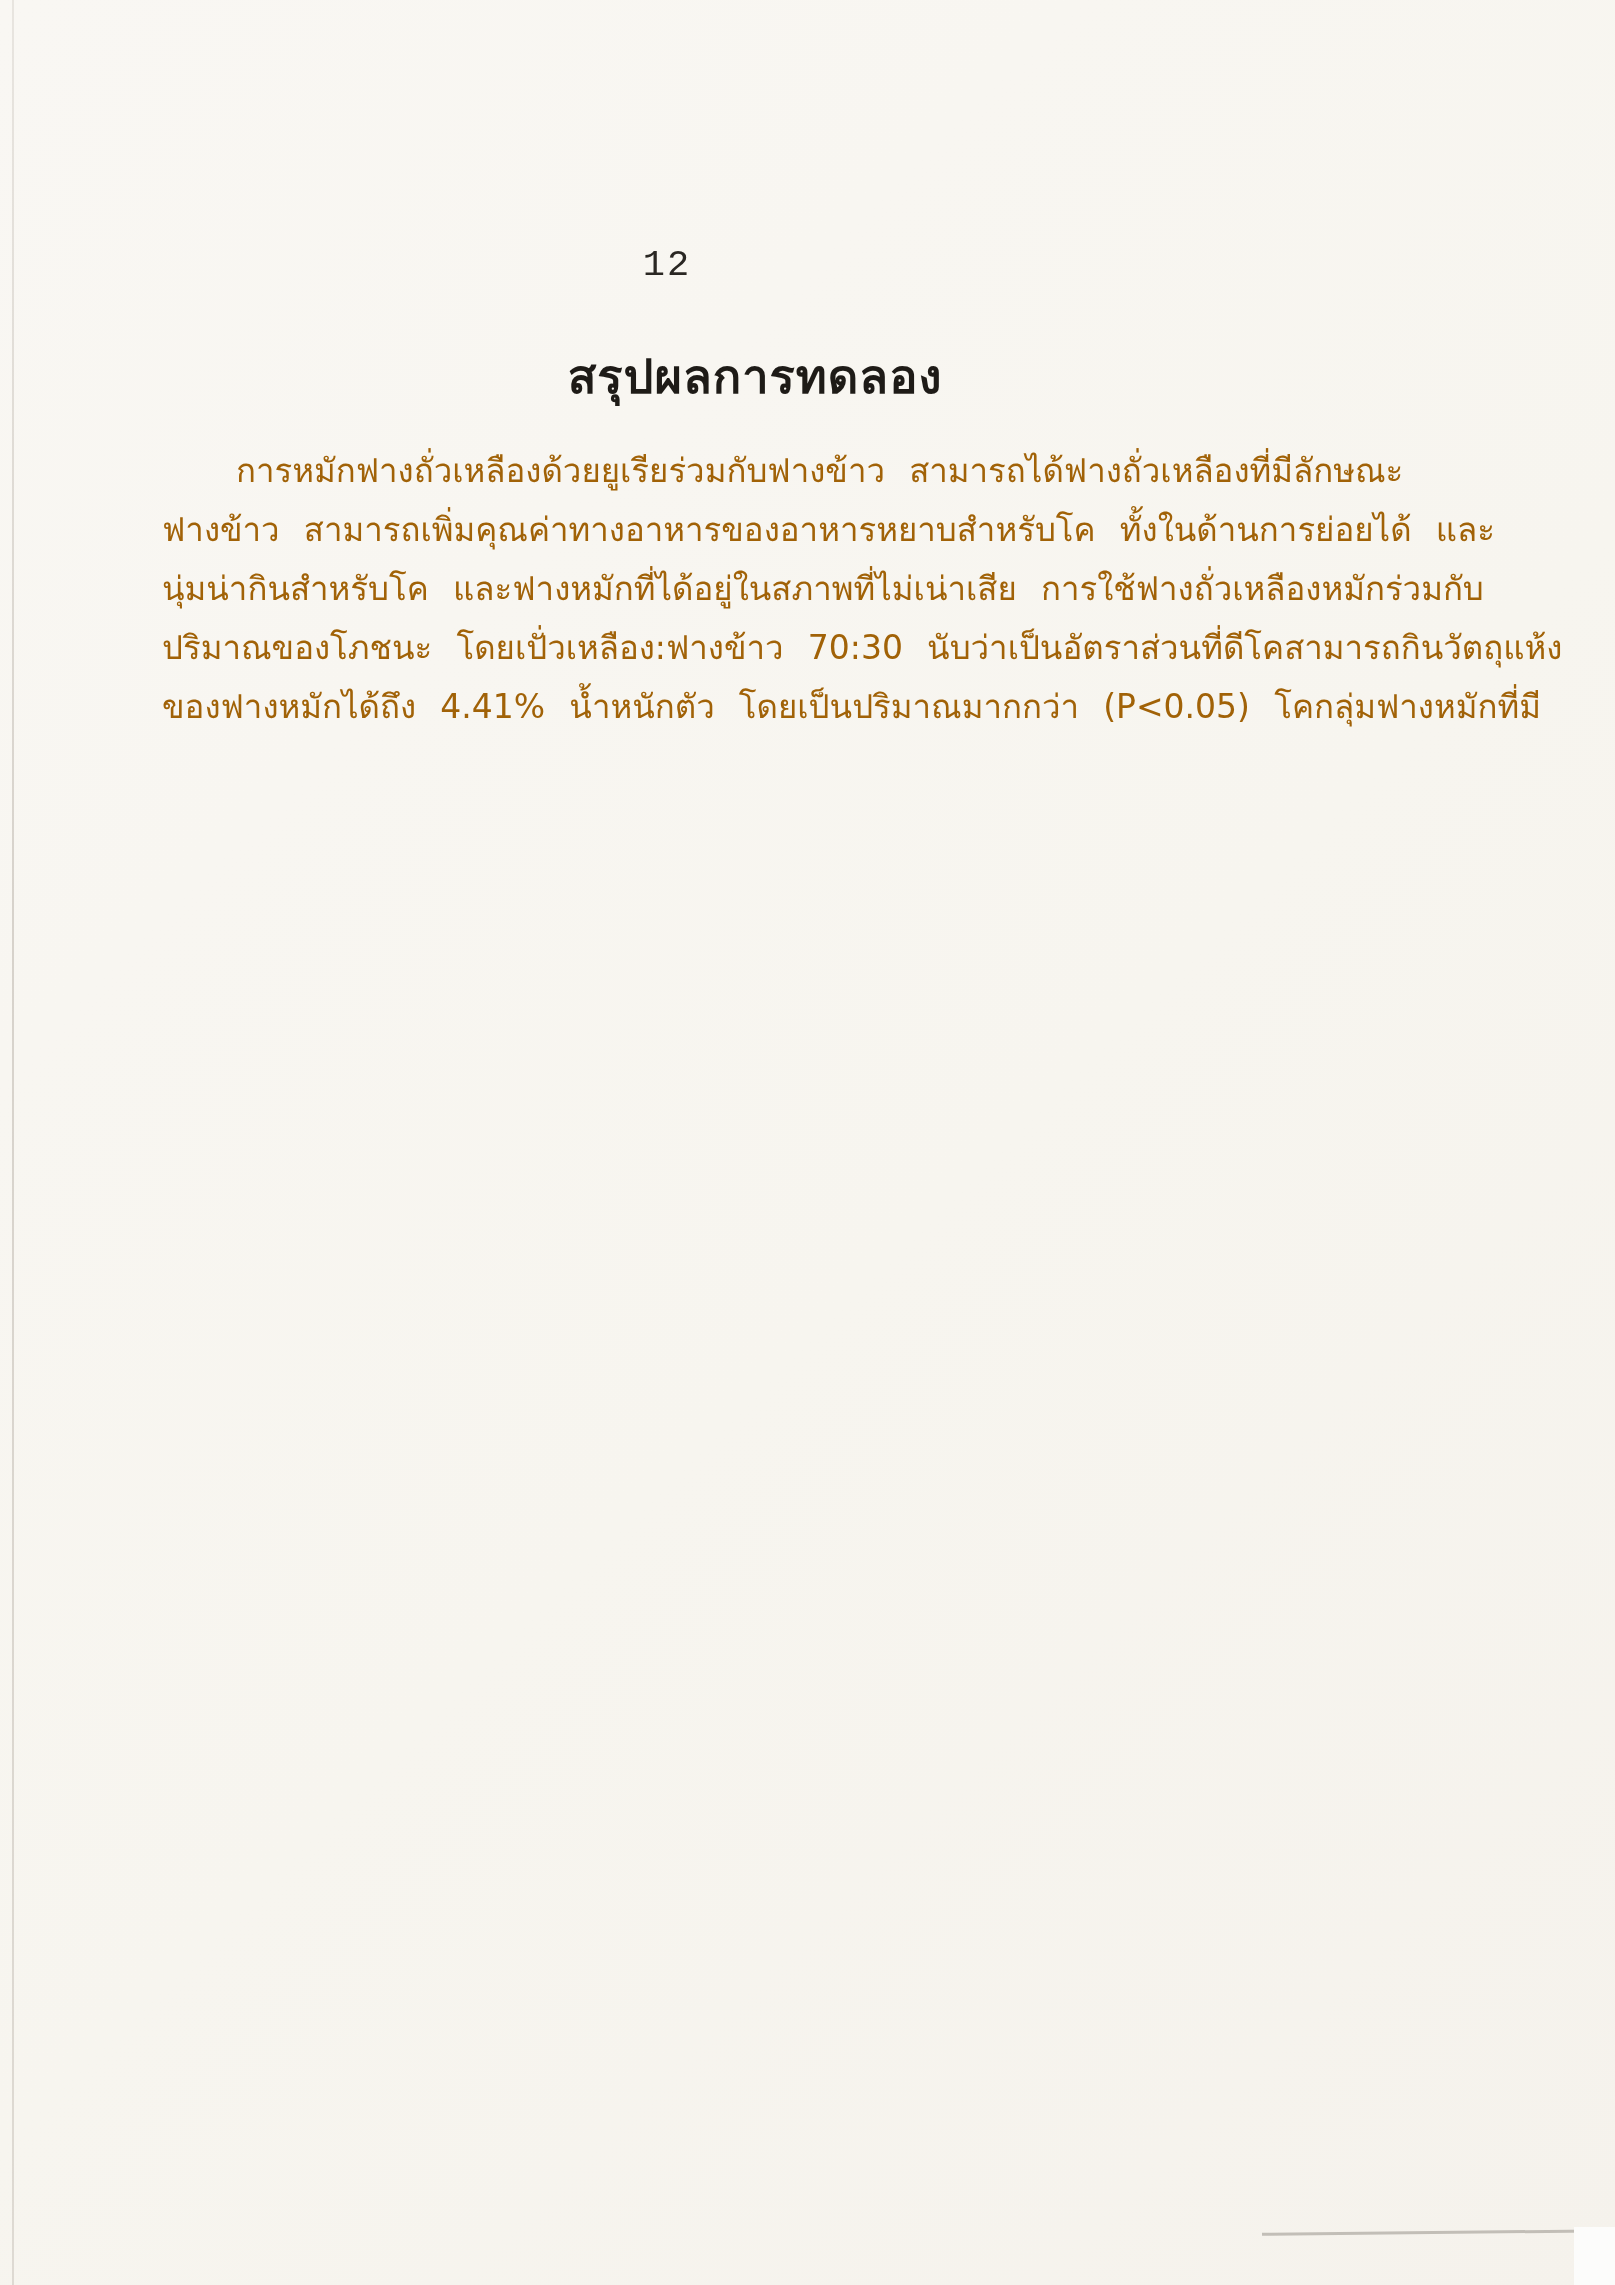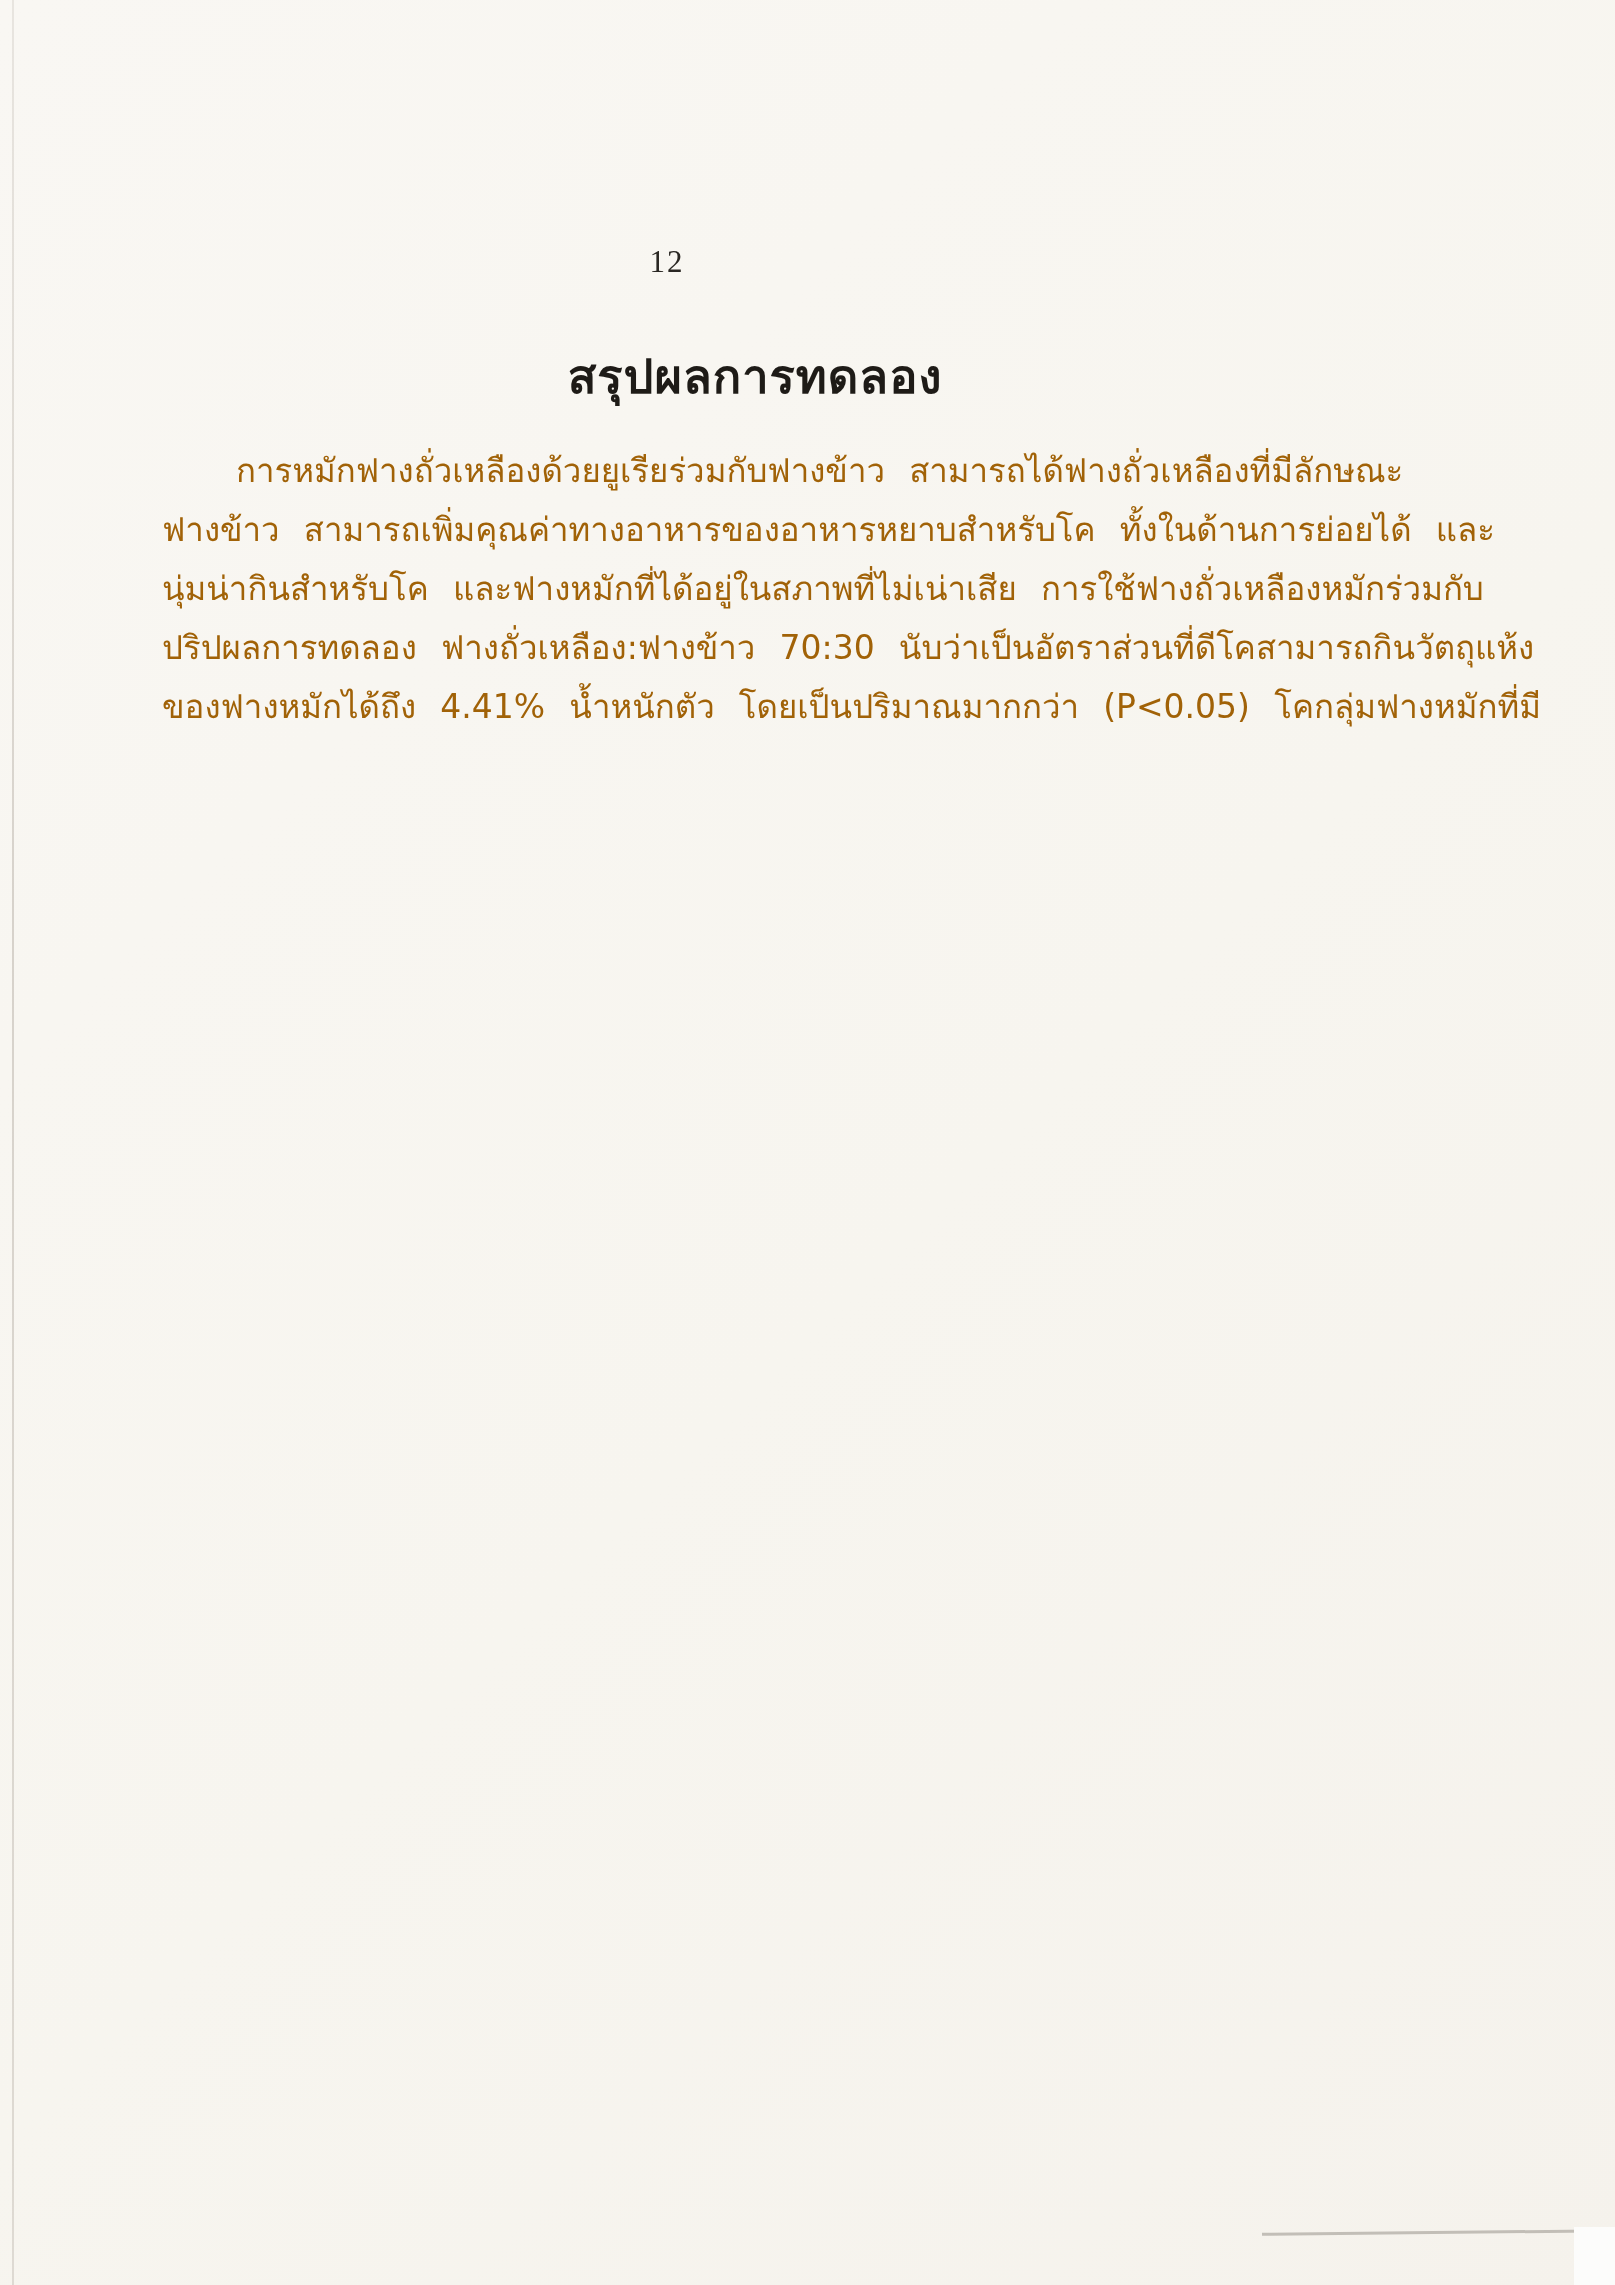--- a/index.html
+++ b/index.html
@@ -18,23 +18,23 @@
   .page {
     position: absolute;
     inset: 0;
   }
   .page-number {
     position: absolute;
     top: 244px;
     left: 620px;
     width: 94px;
     text-align: center;
-    font-size: 31px;
+    font-size: 37px;
     letter-spacing: 2px;
-    font-family: Liberation Serif, serif;
+    font-family: Liberation Mono, monospace;
     color: #2a2723;
   }
   .heading {
     position: absolute;
     top: 339px;
     left: 162px;
     width: 1186px;
     margin: 0;
     text-align: center;
     font-size: 47px;
@@ -96,21 +96,21 @@
 <div class="page">
 
   <div class="page-number">12</div>
 
   <h1 class="heading">สรุปผลการทดลอง</h1>
 
   <div class="paragraph">
     <div class="pline first">การหมักฟางถั่วเหลืองด้วยยูเรียร่วมกับฟางข้าว สามารถได้ฟางถั่วเหลืองที่มีลักษณะ</div>
     <div class="pline">ฟางข้าว สามารถเพิ่มคุณค่าทางอาหารของอาหารหยาบสำหรับโค ทั้งในด้านการย่อยได้ และ</div>
     <div class="pline">นุ่มน่ากินสำหรับโค และฟางหมักที่ได้อยู่ในสภาพที่ไม่เน่าเสีย การใช้ฟางถั่วเหลืองหมักร่วมกับ</div>
-    <div class="pline">ปริปผลการทดลอง ฟางถั่วเหลือง:ฟางข้าว 70:30 นับว่าเป็นอัตราส่วนที่ดีโคสามารถกินวัตถุแห้ง</div>
+    <div class="pline">ปริมาณของโภชนะ โดยเปั่วเหลือง:ฟางข้าว 70:30 นับว่าเป็นอัตราส่วนที่ดีโคสามารถกินวัตถุแห้ง</div>
     <div class="pline">ของฟางหมักได้ถึง 4.41% น้ำหนักตัว โดยเป็นปริมาณมากกว่า (P&lt;0.05) โคกลุ่มฟางหมักที่มี</div>
   </div>
 
   <div class="scan-vline"></div>
   <div class="scan-edge-bottom"></div>
   <div class="scan-corner"></div>
 
 </div>
 
 

